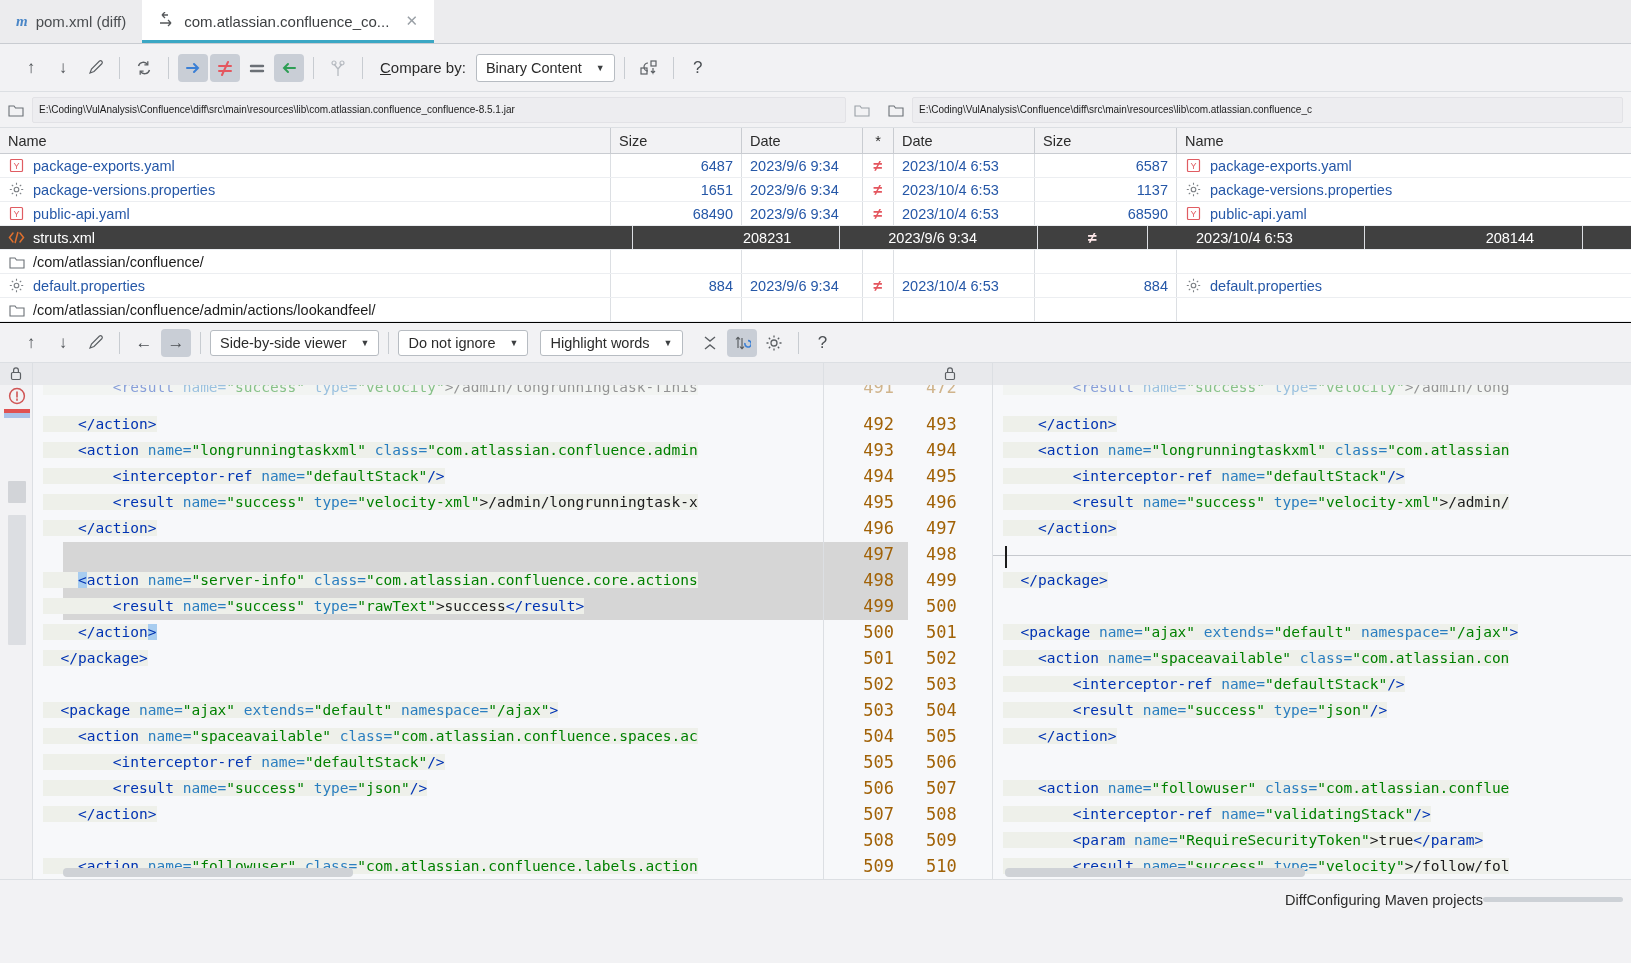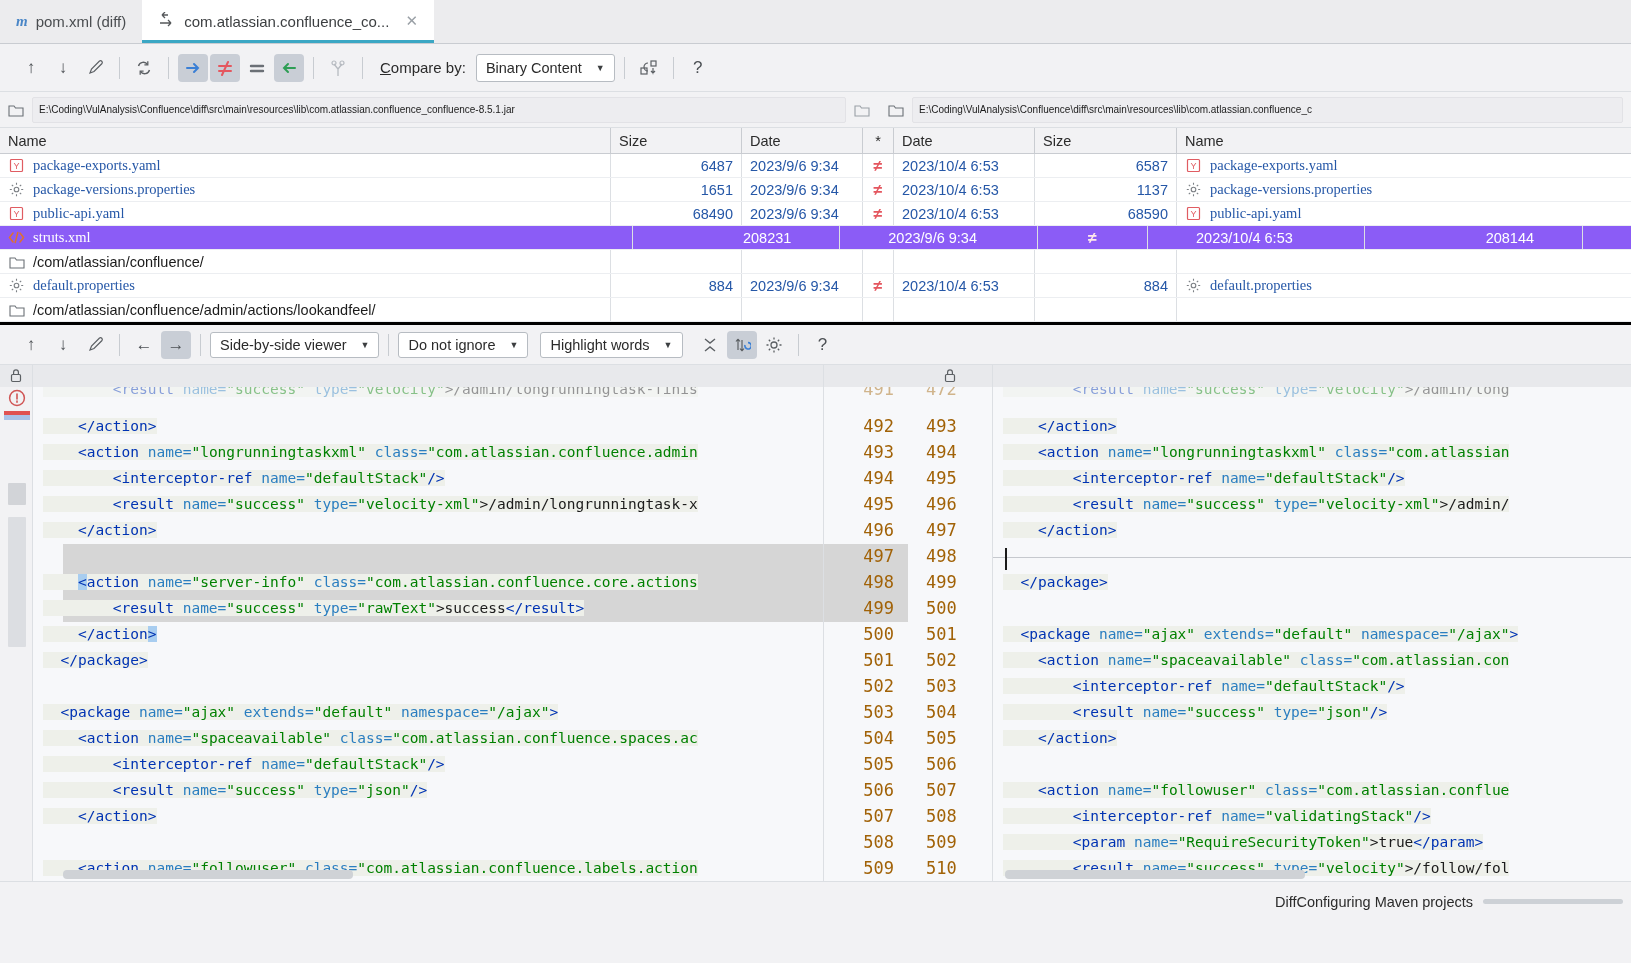--- a/index.html
+++ b/index.html
@@ -40,38 +40,38 @@
   .pathhalf{display:flex;align-items:center;gap:8px;height:36px;padding:0 8px;flex:0 0 auto;}
   .pathhalf.left{width:880px;}
   .pathhalf.right{width:751px;}
   .folder-ic{width:16px;height:14px;flex:0 0 auto;}
   .pathbox{flex:1;height:26px;background:#ededf0;border:1px solid #e2e2e6;border-radius:2px;
            display:flex;align-items:center;padding:0 6px;font-size:10px;color:#1b1b1b;
            overflow:hidden;white-space:nowrap;text-align:right;}
   .pathtrail{width:18px;}
 
   
-  .ftable{background:#fff;border-bottom:3px solid #000000;}
+  .ftable{background:#fff;border-bottom:1px solid #000000;}
   .frow{display:flex;height:24px;align-items:center;font-size:14.5px;
         border-bottom:1px solid #eceef1;}
   .frow.hdr{background:#f2f2f4;color:#2b2b2b;height:26px;border-bottom:1px solid #c9ccd1;}
-  .frow.sel{background:#8b5cf6;color:#fff;gap:40px;}
+  .frow.sel{background:#404040;color:#fff;gap:40px;}
   .cell{display:flex;align-items:center;height:100%;overflow:hidden;white-space:nowrap;}
   .c-name-l{width:610px;padding-left:8px;gap:8px;}
   .c-size-l{width:130px;justify-content:flex-end;padding-right:8px;}
   .c-date-l{width:120px;padding-left:8px;}
   .c-star{width:30px;justify-content:center;}
   .c-date-r{width:140px;padding-left:8px;}
   .c-size-r{width:141px;justify-content:flex-end;padding-right:8px;}
   .c-name-r{flex:1;padding-left:8px;gap:8px;}
   .hdr .cell{color:#2b2b2b;}
   .hdr .c-size-l,.hdr .c-size-r{justify-content:flex-start;padding-left:8px;}
   .vdiv{width:1px;height:100%;background:#dcdfe3;}
   .hdr .vdiv{background:#c9ccd1;}
-  .fname{color:#2557a7;font-family:Liberation Serif, serif;}
+  .fname{color:#2557a7;}
   .sel .fname,.sel .fnum{color:#ffffff;}
   .fnum{color:#2557a7;}
   .neq{color:#e4575f;font-size:16px;font-weight:bold;}
   .sel .neq{color:#ffe9ea;}
   .dirname{color:#1b1b1b;}
   .ic{width:17px;height:17px;flex:0 0 auto;display:flex;align-items:center;justify-content:center;}
 
   
   .difftoolbar{height:40px;background:#f2f2f4;display:flex;align-items:center;gap:2px;
                padding:0 16px;border-bottom:1px solid #dcdfe3;}
@@ -116,21 +116,21 @@
   .chgshape{position:absolute;pointer-events:none;}
   .rcaret{position:absolute;width:2px;background:#1b1b1b;}
   .rsep{position:absolute;height:1px;background:#c6c9ce;}
 
   .hscroll{position:absolute;bottom:0;height:9px;background:#cfd2d6;border-radius:4px;}
 
   
   .status{height:40px;background:#f2f2f4;border-top:1px solid #dcdfe3;
           display:flex;align-items:center;justify-content:flex-end;padding:0 8px;}
   .status .lbl{font-size:14.5px;color:#2b2b2b;}
-  .status .right{display:flex;align-items:center;gap:10px;}
+  .status .right{display:flex;align-items:center;gap:0;}
   .progbar{width:140px;height:5px;background:#cdd1d6;border-radius:3px;overflow:hidden;}
   .progfill{height:100%;background:#3ba7c4;width:72%;}
 </style>
 </head>
 <body>
 
 <div class="tabbar">
   <div class="tab inactive">
     <span class="mico">m</span>
     <span>pom.xml (diff)</span>

